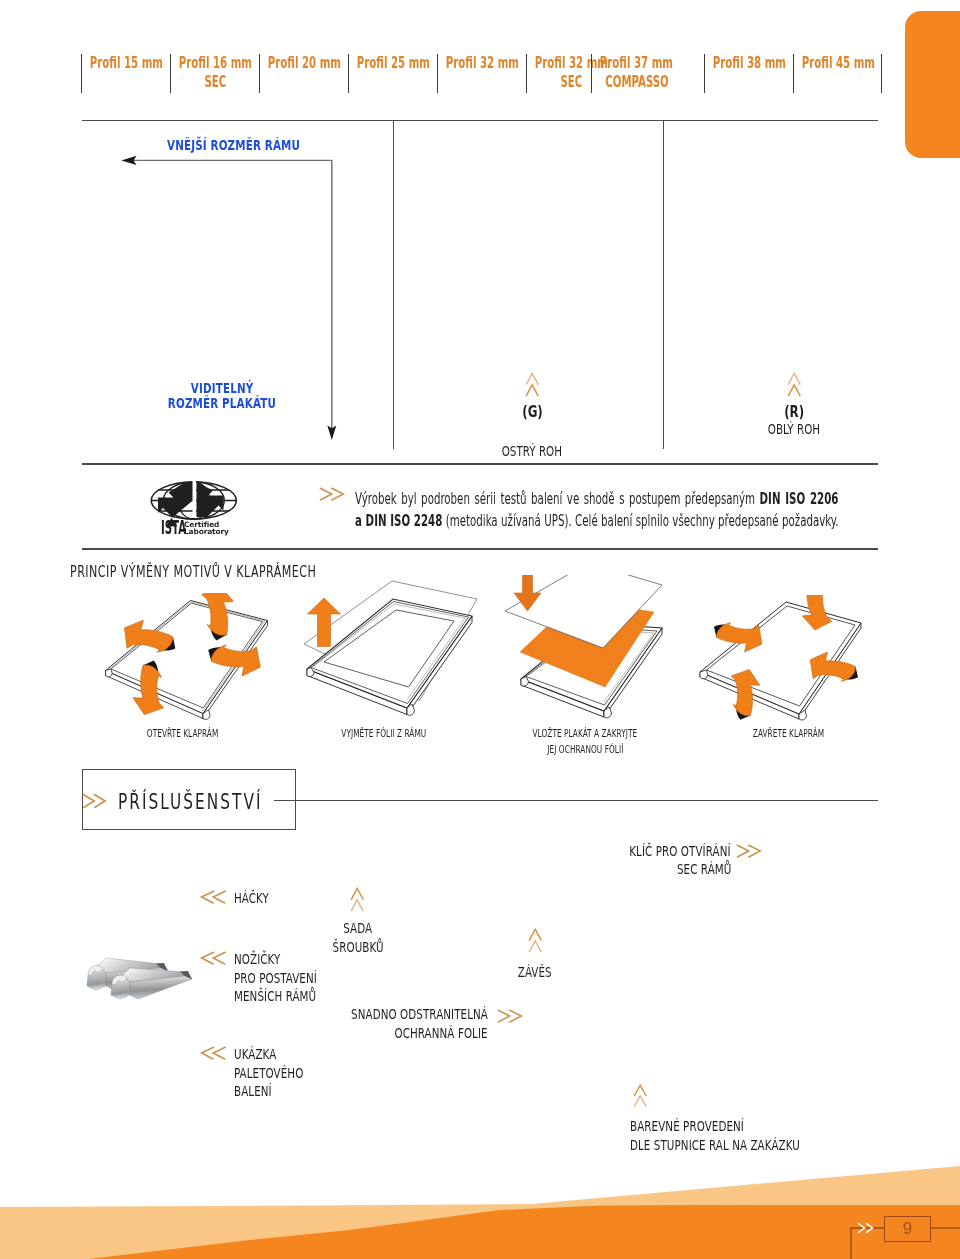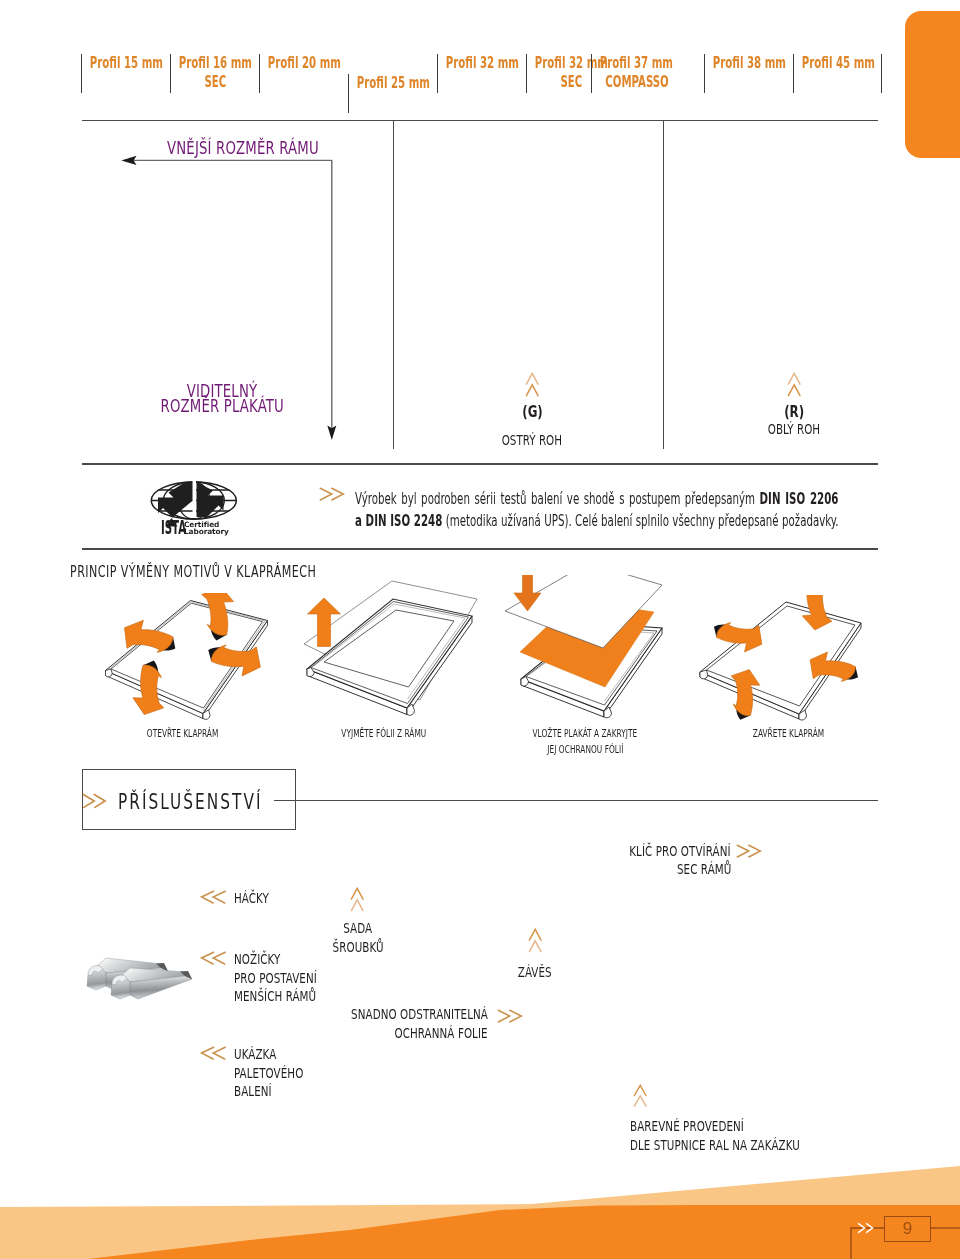--- a/index.html
+++ b/index.html
@@ -27,21 +27,21 @@
   
   #sidetab{position:absolute;left:905px;top:11px;width:90px;height:147px;
            background:#F5861F;border-radius:16px 0 0 16px;}
 
   
   #hr1{left:82px;top:119.5px;width:796px;height:1.5px;}
   #hr2{left:82px;top:463px;width:796px;height:1.5px;}
   #vr1{left:392.5px;top:120px;width:1.4px;height:329px;}
   #vr2{left:662.5px;top:120px;width:1.4px;height:329px;}
 
-  .dimlabel{position:absolute;font-size:18px;color:#701a75;letter-spacing:0.2px;}
+  .dimlabel{position:absolute;font-size:14px;color:#1d4ed8;letter-spacing:0.2px;font-weight:bold;}
 
   
   .corner{position:absolute;text-align:center;}
   .corner .code{font-weight:bold;font-size:16px;}
   .corner .nm{font-size:14px;letter-spacing:0.05px;}
 
   
   #certpara{position:absolute;left:355px;top:487.5px;width:637px;
             font-size:15px;line-height:22px;
             transform:scaleX(0.759);transform-origin:left top;}
@@ -83,21 +83,21 @@
     <div class="tab" style="left: 89px;">
       <span class="sep"></span>
       <div class="tl tl1"><span class="sqt">Profil 16 mm</span></div>
       <div class="tl tl2"><span class="sqt">SEC</span></div>
     </div>
     <div class="tab" style="left: 178px;">
       <span class="sep"></span>
       <div class="tl tl1"><span class="sqt">Profil 20 mm</span></div>
       <div class="tl tl2"><span class="sqt"></span></div>
     </div>
-    <div class="tab" style="left: 267px; margin-top: 20px;">
+    <div class="tab" style="left: 267px;">
       <span class="sep"></span>
       <div class="tl tl1"><span class="sqt">Profil 25 mm</span></div>
       <div class="tl tl2"><span class="sqt"></span></div>
     </div>
     <div class="tab" style="left: 356px;">
       <span class="sep"></span>
       <div class="tl tl1"><span class="sqt">Profil 32 mm</span></div>
       <div class="tl tl2"><span class="sqt"></span></div>
     </div>
     <div class="tab" style="left: 445px;">
@@ -138,21 +138,21 @@
 <div class="dimlabel" style="left:167px;top:137px;"><span class="sq">VNĚJŠÍ ROZMĚR RÁMU</span></div>
 <div class="dimlabel" style="left:122px;top:380px;width:200px;text-align:center;"><span class="sqc">VIDITELNÝ</span></div>
 <div class="dimlabel" style="left:122px;top:394.5px;width:200px;text-align:center;"><span class="sqc">ROZMĚR PLAKÁTU</span></div>
 
 <div class="corner" style="left:482px;top:372px;width:100px;">
   <svg width="15" height="25" viewBox="0 0 15 25">
     <path d="M1.4 12.2 L7.2 1.3 L13 12.2" fill="none" stroke="#E6B589" stroke-width="1.45" stroke-linecap="round"></path>
     <path d="M1.4 23.7 L7.2 12.8 L13 23.7" fill="none" stroke="#D79243" stroke-width="1.45" stroke-linecap="round"></path>
   </svg>
   <div class="code" style="margin-top:1px;"><span class="sqc">(G)</span></div>
-  <div class="nm" style="margin-top:11px;"><span class="sqc">OSTRÝ ROH</span></div>
+  <div class="nm" style="margin-top:22px;"><span class="sqc">OSTRÝ ROH</span></div>
 </div>
 
 <div class="corner" style="left:744px;top:372px;width:100px;">
   <svg width="15" height="25" viewBox="0 0 15 25">
     <path d="M1.4 12.2 L7.2 1.3 L13 12.2" fill="none" stroke="#E6B589" stroke-width="1.45" stroke-linecap="round"></path>
     <path d="M1.4 23.7 L7.2 12.8 L13 23.7" fill="none" stroke="#D79243" stroke-width="1.45" stroke-linecap="round"></path>
   </svg>
   <div class="code" style="margin-top:1px;"><span class="sqc">(R)</span></div>
   <div class="nm" style=""><span class="sqc">OBLÝ ROH</span></div>
 </div>

